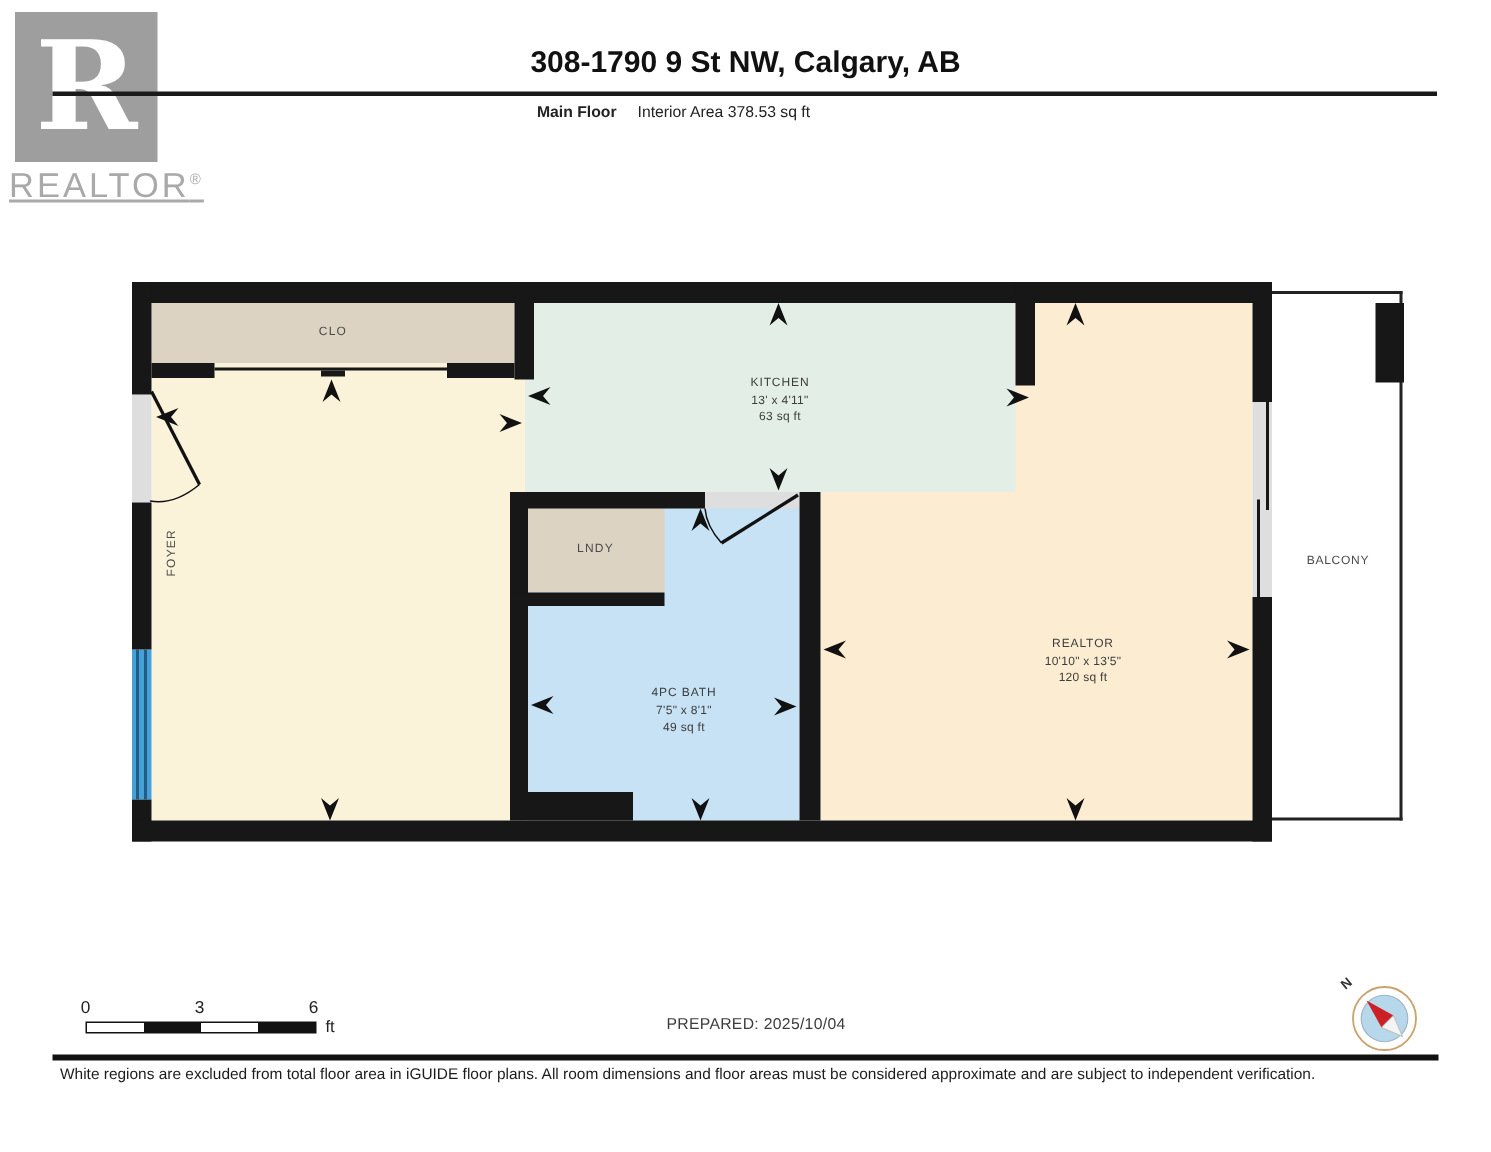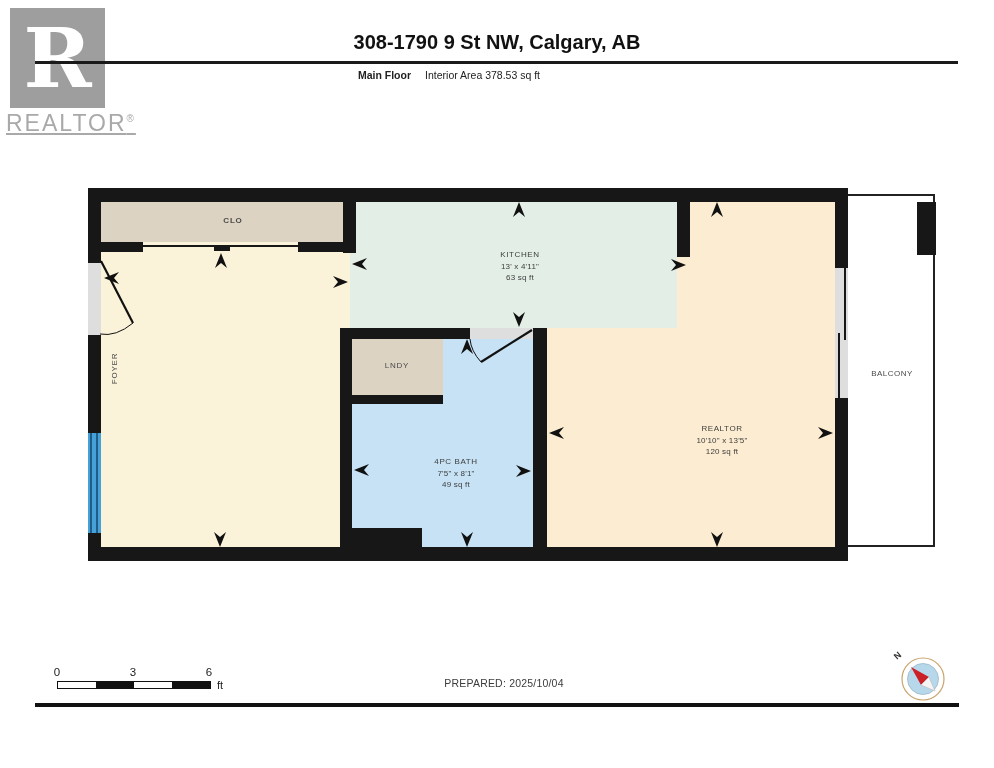--- a/index.html
+++ b/index.html
@@ -119,21 +119,21 @@
     </g>
     <g>
       <circle cx="923" cy="679" r="21" fill="#ffffff" stroke="#c9a36b" stroke-width="1.2"></circle>
       <circle cx="923" cy="679" r="15.5" fill="#b7d8ea" stroke="#9db7c6" stroke-width="0.8"></circle>
       <path d="M911 667 L929 677 L921 685 Z" fill="#cc2027"></path>
       <path d="M935 691 L929 677 L921 685 Z" fill="#f4f4f4" stroke="#bfbfbf" stroke-width="0.7"></path>
       <text x="897" y="660" transform="rotate(-40 897 660)" font-size="9" font-weight="bold" fill="#333" font-family="Liberation Sans, sans-serif">N</text>
     </g>
   </svg>
 
-  <div class="small-label" style="left:173px;top:216px;width:120px;font-weight:bold;">CLO</div>
+  <div class="small-label" style="left:162px;top:216px;width:120px;">CLO</div>
   <div class="small-label" style="left:84px;top:364px;width:60px;transform:rotate(-90deg);">FOYER</div>
   <div class="small-label" style="left:357px;top:361px;width:80px;">LNDY</div>
   <div class="small-label" style="left:847px;top:369px;width:90px;letter-spacing:0.5px;">BALCONY</div>
 
   <div class="room-label" style="left:450px;top:249px;width:140px;">
     <div class="rname">KITCHEN</div>
     <div class="rdim">13' x 4'11"</div>
     <div class="rarea">63 sq ft</div>
   </div>
   <div class="room-label" style="left:386px;top:456px;width:140px;">
@@ -149,14 +149,15 @@
 
   <div class="tick" style="left:50px;top:666px;">0</div>
   <div class="tick" style="left:126px;top:666px;">3</div>
   <div class="tick" style="left:202px;top:666px;">6</div>
   <div class="scalebar"></div>
   <div class="ft-label">ft</div>
 
   <div class="prepared">PREPARED: 2025/10/04</div>
 
   <div class="footer-rule"></div>
+  <div class="footer-text">White regions are excluded from total floor area in iGUIDE floor plans. All room dimensions and floor areas must be considered approximate and are subject to independent verification.</div>
 
 </div>
 
 </body></html>

